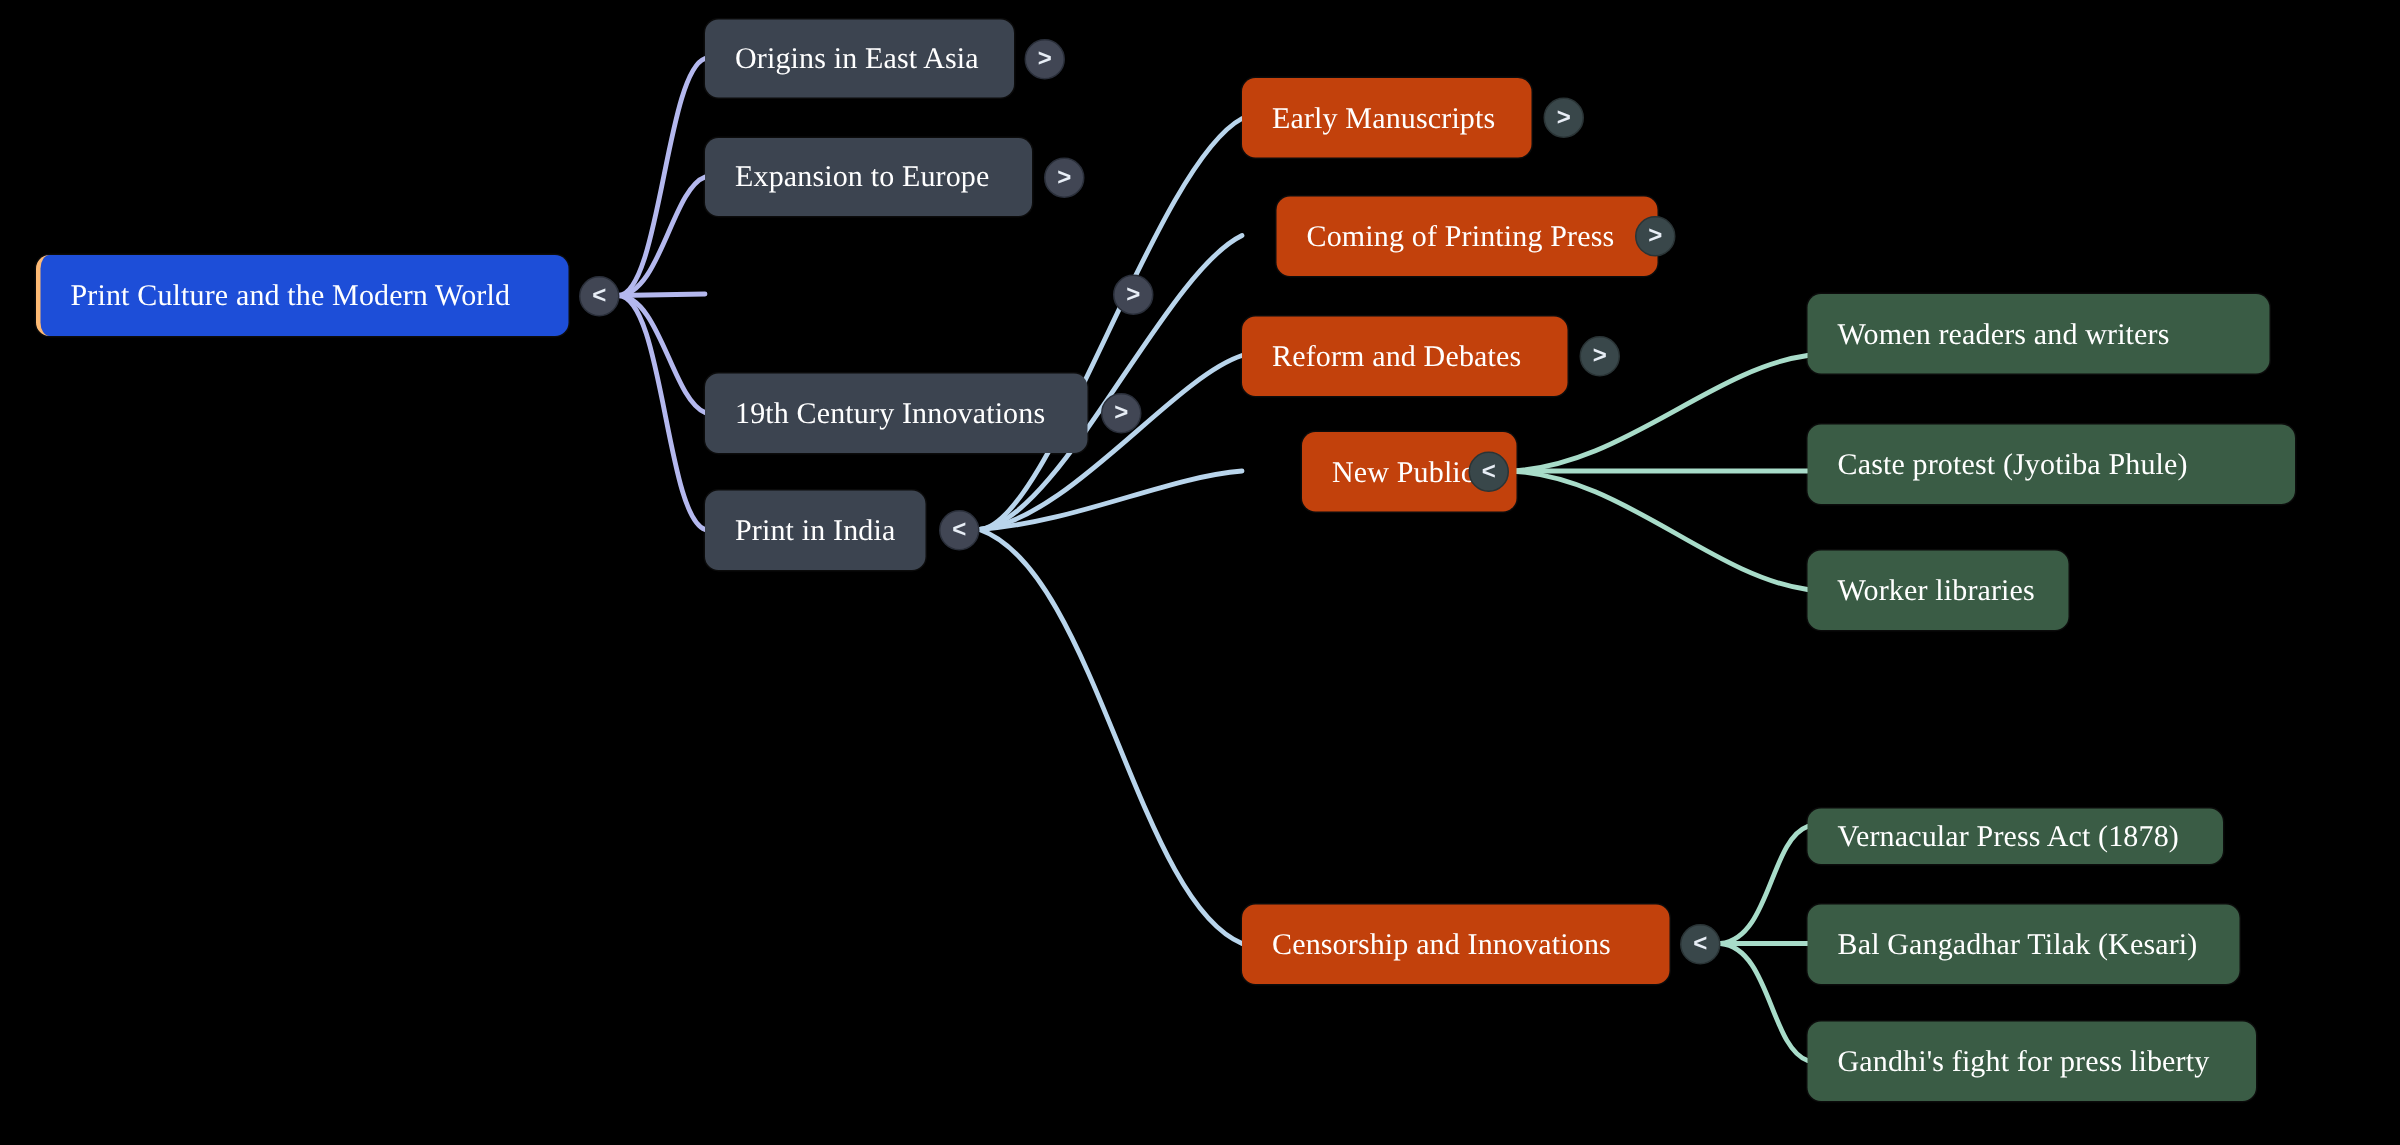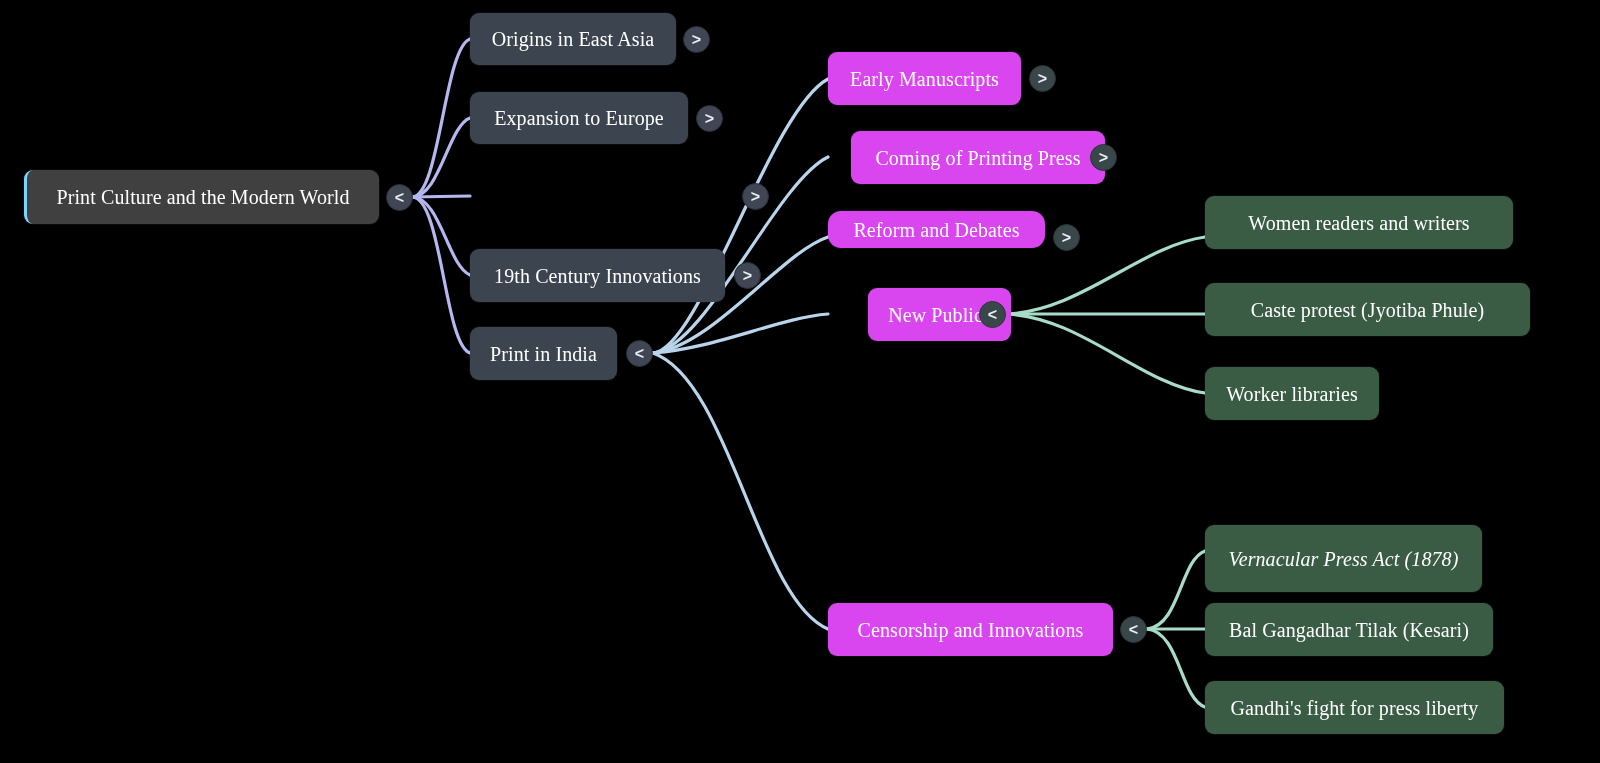--- a/index.html
+++ b/index.html
@@ -24,34 +24,33 @@
     pointer-events: none;
   }
   .node {
     position: absolute;
     display: flex;
     align-items: center;
     border-radius: 9px;
     color: #ffffff;
     font-size: 20px;
     line-height: 1;
-    padding: 0 35px;
+    padding: 0 20px;
     white-space: nowrap;
     letter-spacing: 0.1px;
     box-shadow: 0 0 0 1px rgba(255,255,255,0.045);
-    justify-content: center;
   }
   .node-label { display: block; }
   .lvl-root {
-    background: #404040;
-    border-left: 3px solid #7dd3fc;
+    background: #1d4ed8;
+    border-left: 3px solid #fdba74;
     font-size: 20px;
   }
   .lvl-2 { background: #3c4450; }
-  .lvl-3 { background: #d946ef; }
+  .lvl-3 { background: #c2410c; }
   .lvl-4 { background: #3a5c45; }
   .toggle {
     position: absolute;
     width: 27px; height: 27px;
     border-radius: 50%;
     background: #414654;
     border: 1px solid #2a2f3a;
     color: #e8eef6;
     font-family: "Liberation Sans", sans-serif;
     font-size: 16px;
@@ -132,21 +131,21 @@
   <div class="node lvl-3" style="left:828px; top:52px; width:193px; height:53px;">
     <span class="node-label">Early Manuscripts</span>
   </div>
   <div class="toggle teal" style="left:1029px; top:65px;">&gt;</div>
 
   <div class="node lvl-3" style="left:828px; top:131px; width:254px; height:53px;margin-left:23px;">
     <span class="node-label">Coming of Printing Press</span>
   </div>
   <div class="toggle teal" style="left:1090px; top:144px;">&gt;</div>
 
-  <div class="node lvl-3" style="left:828px; top:211px; width:217px; height:37px;border-radius:13px;">
+  <div class="node lvl-3" style="left:828px; top:211px; width:217px; height:53px;">
     <span class="node-label">Reform and Debates</span>
   </div>
   <div class="toggle teal" style="left:1053px; top:224px;">&gt;</div>
 
   <div class="node lvl-3" style="left:868px; top:288px; width:143px; height:53px;">
     <span class="node-label">New Publics</span>
   </div>
   <div class="toggle teal" style="left:979px; top:301px;">&lt;</div>
 
   <div class="node lvl-3" style="left:828px; top:603px; width:285px; height:53px;">
@@ -159,21 +158,21 @@
   </div>
 
   <div class="node lvl-4" style="left:1205px; top:283px; width:325px; height:53px;">
     <span class="node-label">Caste protest (Jyotiba Phule)</span>
   </div>
 
   <div class="node lvl-4" style="left:1205px; top:367px; width:174px; height:53px;">
     <span class="node-label">Worker libraries</span>
   </div>
 
-  <div class="node lvl-4" style="left:1205px; top:525px; width:277px; height:67px;font-style:italic;">
+  <div class="node lvl-4" style="left:1205px; top:539px; width:277px; height:37px;">
     <span class="node-label">Vernacular Press Act (1878)</span>
   </div>
 
   <div class="node lvl-4" style="left:1205px; top:603px; width:288px; height:53px;">
     <span class="node-label">Bal Gangadhar Tilak (Kesari)</span>
   </div>
 
   <div class="node lvl-4" style="left:1205px; top:681px; width:299px; height:53px;">
     <span class="node-label">Gandhi's fight for press liberty</span>
   </div>

